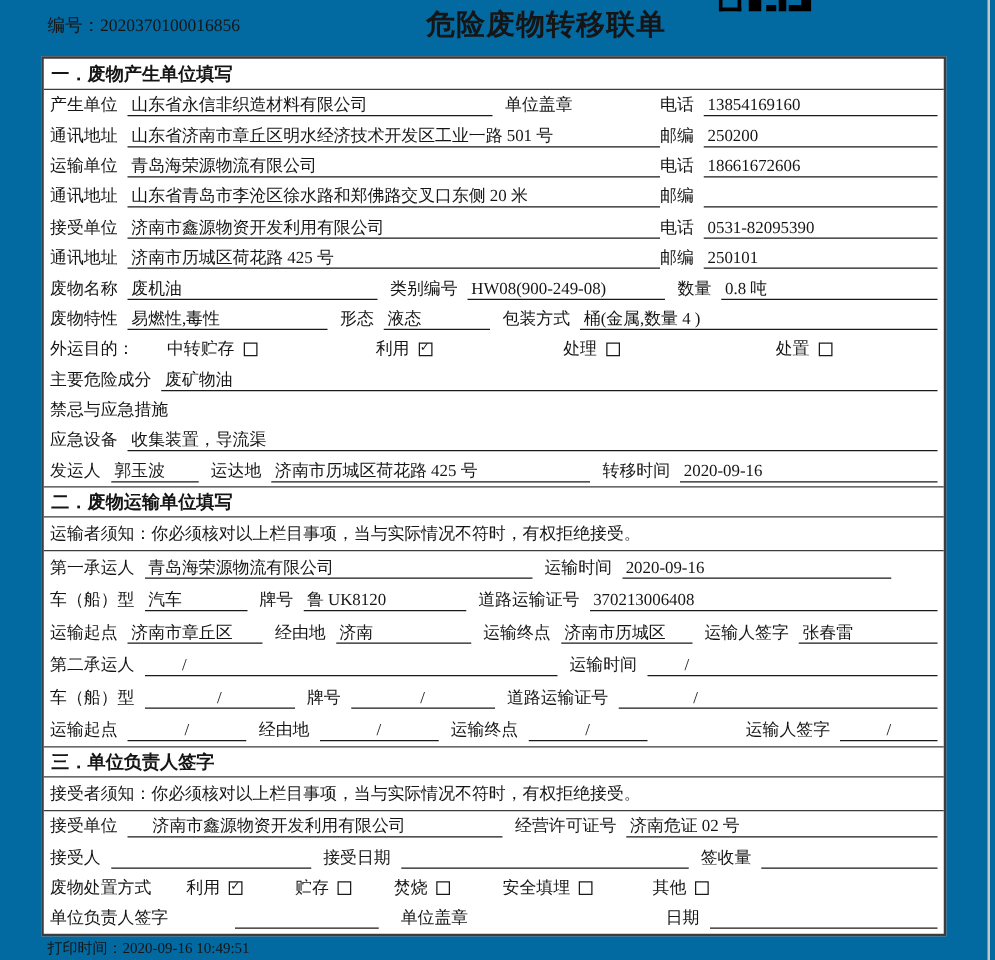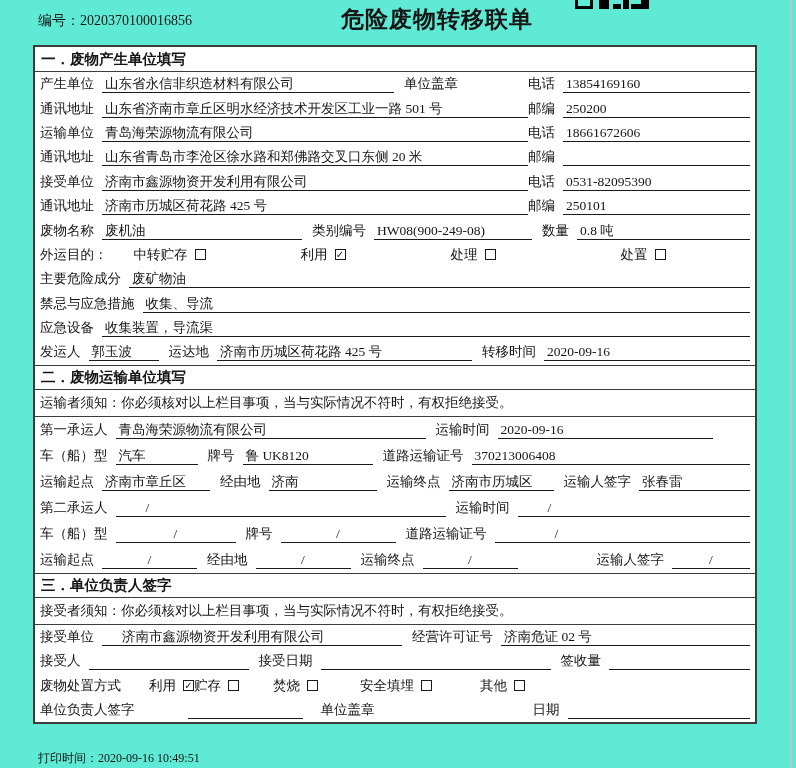--- a/index.html
+++ b/index.html
@@ -1,18 +1,18 @@
 <!DOCTYPE html>
 <html><head>
 <meta charset="utf-8">
 <style>
   * { box-sizing: border-box; margin: 0; padding: 0; }
   html,body { background:#fff; }
   body { width:796px; height:768px; font-family:"Liberation Serif","DejaVu Serif",serif; color:#151515; }
-  .page { position:relative; width:796px; height:768px; background:#5eead4; overflow:hidden; }
+  .page { position:relative; width:796px; height:768px; background:#0369a1; overflow:hidden; }
   .edge-line { position:absolute; left:790px; top:0; width:2px; height:768px; background:#c4c4c4; }
   .qr { position:absolute; left:575px; top:0; }
   .hdr { position:relative; height:45px; }
   .no { position:absolute; left:38px; top:12px; font-size:14px; white-space:nowrap; }
   .title { position:absolute; left:437px; top:4px; transform:translateX(-50%); font-size:23px; font-weight:bold; letter-spacing:1px; white-space:nowrap; font-family:"Liberation Sans","DejaVu Sans",sans-serif; }
   .form { position:absolute; left:33px; top:45px; width:724px; border:2px solid #3c3c3c; background:#fff; }
   .sec { height:25px; display:flex; align-items:center; padding:0 6px; font-weight:bold; font-size:14.5px; border-bottom:1px solid #3c3c3c; font-family:"Liberation Sans","DejaVu Sans",sans-serif; }
   .sec.mid { border-top:1px solid #3c3c3c; }
   .row { display:flex; align-items:center; padding:0 5px; height:24.4px; font-size:13.5px; white-space:nowrap; }
   .s2r { height:26px; }
@@ -117,20 +117,28 @@
 
     <div class="row">
       <span class="lbl">废物名称</span>
       <span class="val" style="width:200px">废机油</span>
       <span class="lbl ml">类别编号</span>
       <span class="val" style="width:158px">HW08(900-249-08)</span>
       <span class="lbl ml">数量</span>
       <span class="val g">0.8 吨</span>
     </div>
 
+    <div class="row">
+      <span class="lbl">废物特性</span>
+      <span class="val" style="width:160px">易燃性,毒性</span>
+      <span class="lbl ml">形态</span>
+      <span class="val" style="width:85px">液态</span>
+      <span class="lbl ml">包装方式</span>
+      <span class="val g">桶(金属,数量  4 )</span>
+    </div>
 
     <div class="row">
       <span class="lbl">外运目的：</span>
       <span class="cbg" style="margin-left:18px">
           <span>中转贮存</span>
           <span class="box">
             <span></span>
           </span>
         </span>
       <span class="cbg" style="margin-left:95px">
@@ -153,21 +161,20 @@
         </span>
     </div>
 
     <div class="row">
       <span class="lbl">主要危险成分</span>
       <span class="val g">废矿物油</span>
     </div>
 
     <div class="row">
       <span class="lbl">禁忌与应急措施</span>
-      <span class="val g">收集、导流</span>
     </div>
 
     <div class="row">
       <span class="lbl">应急设备</span>
       <span class="val g">收集装置，导流渠</span>
     </div>
 
     <div class="row">
       <span class="lbl">发运人</span>
       <span class="val" style="width:70px">郭玉波</span>
@@ -260,21 +267,21 @@
     </div>
 
     <div class="row">
       <span class="lbl">废物处置方式</span>
       <span class="cbg" style="margin-left:20px">
           <span>利用</span>
           <span class="box">
             <span>✓</span>
           </span>
         </span>
-      <span class="cbg" style="">
+      <span class="cbg" style="margin-left:42px">
           <span>贮存</span>
           <span class="box">
             <span></span>
           </span>
         </span>
       <span class="cbg" style="margin-left:34px">
           <span>焚烧</span>
           <span class="box">
             <span></span>
           </span>

